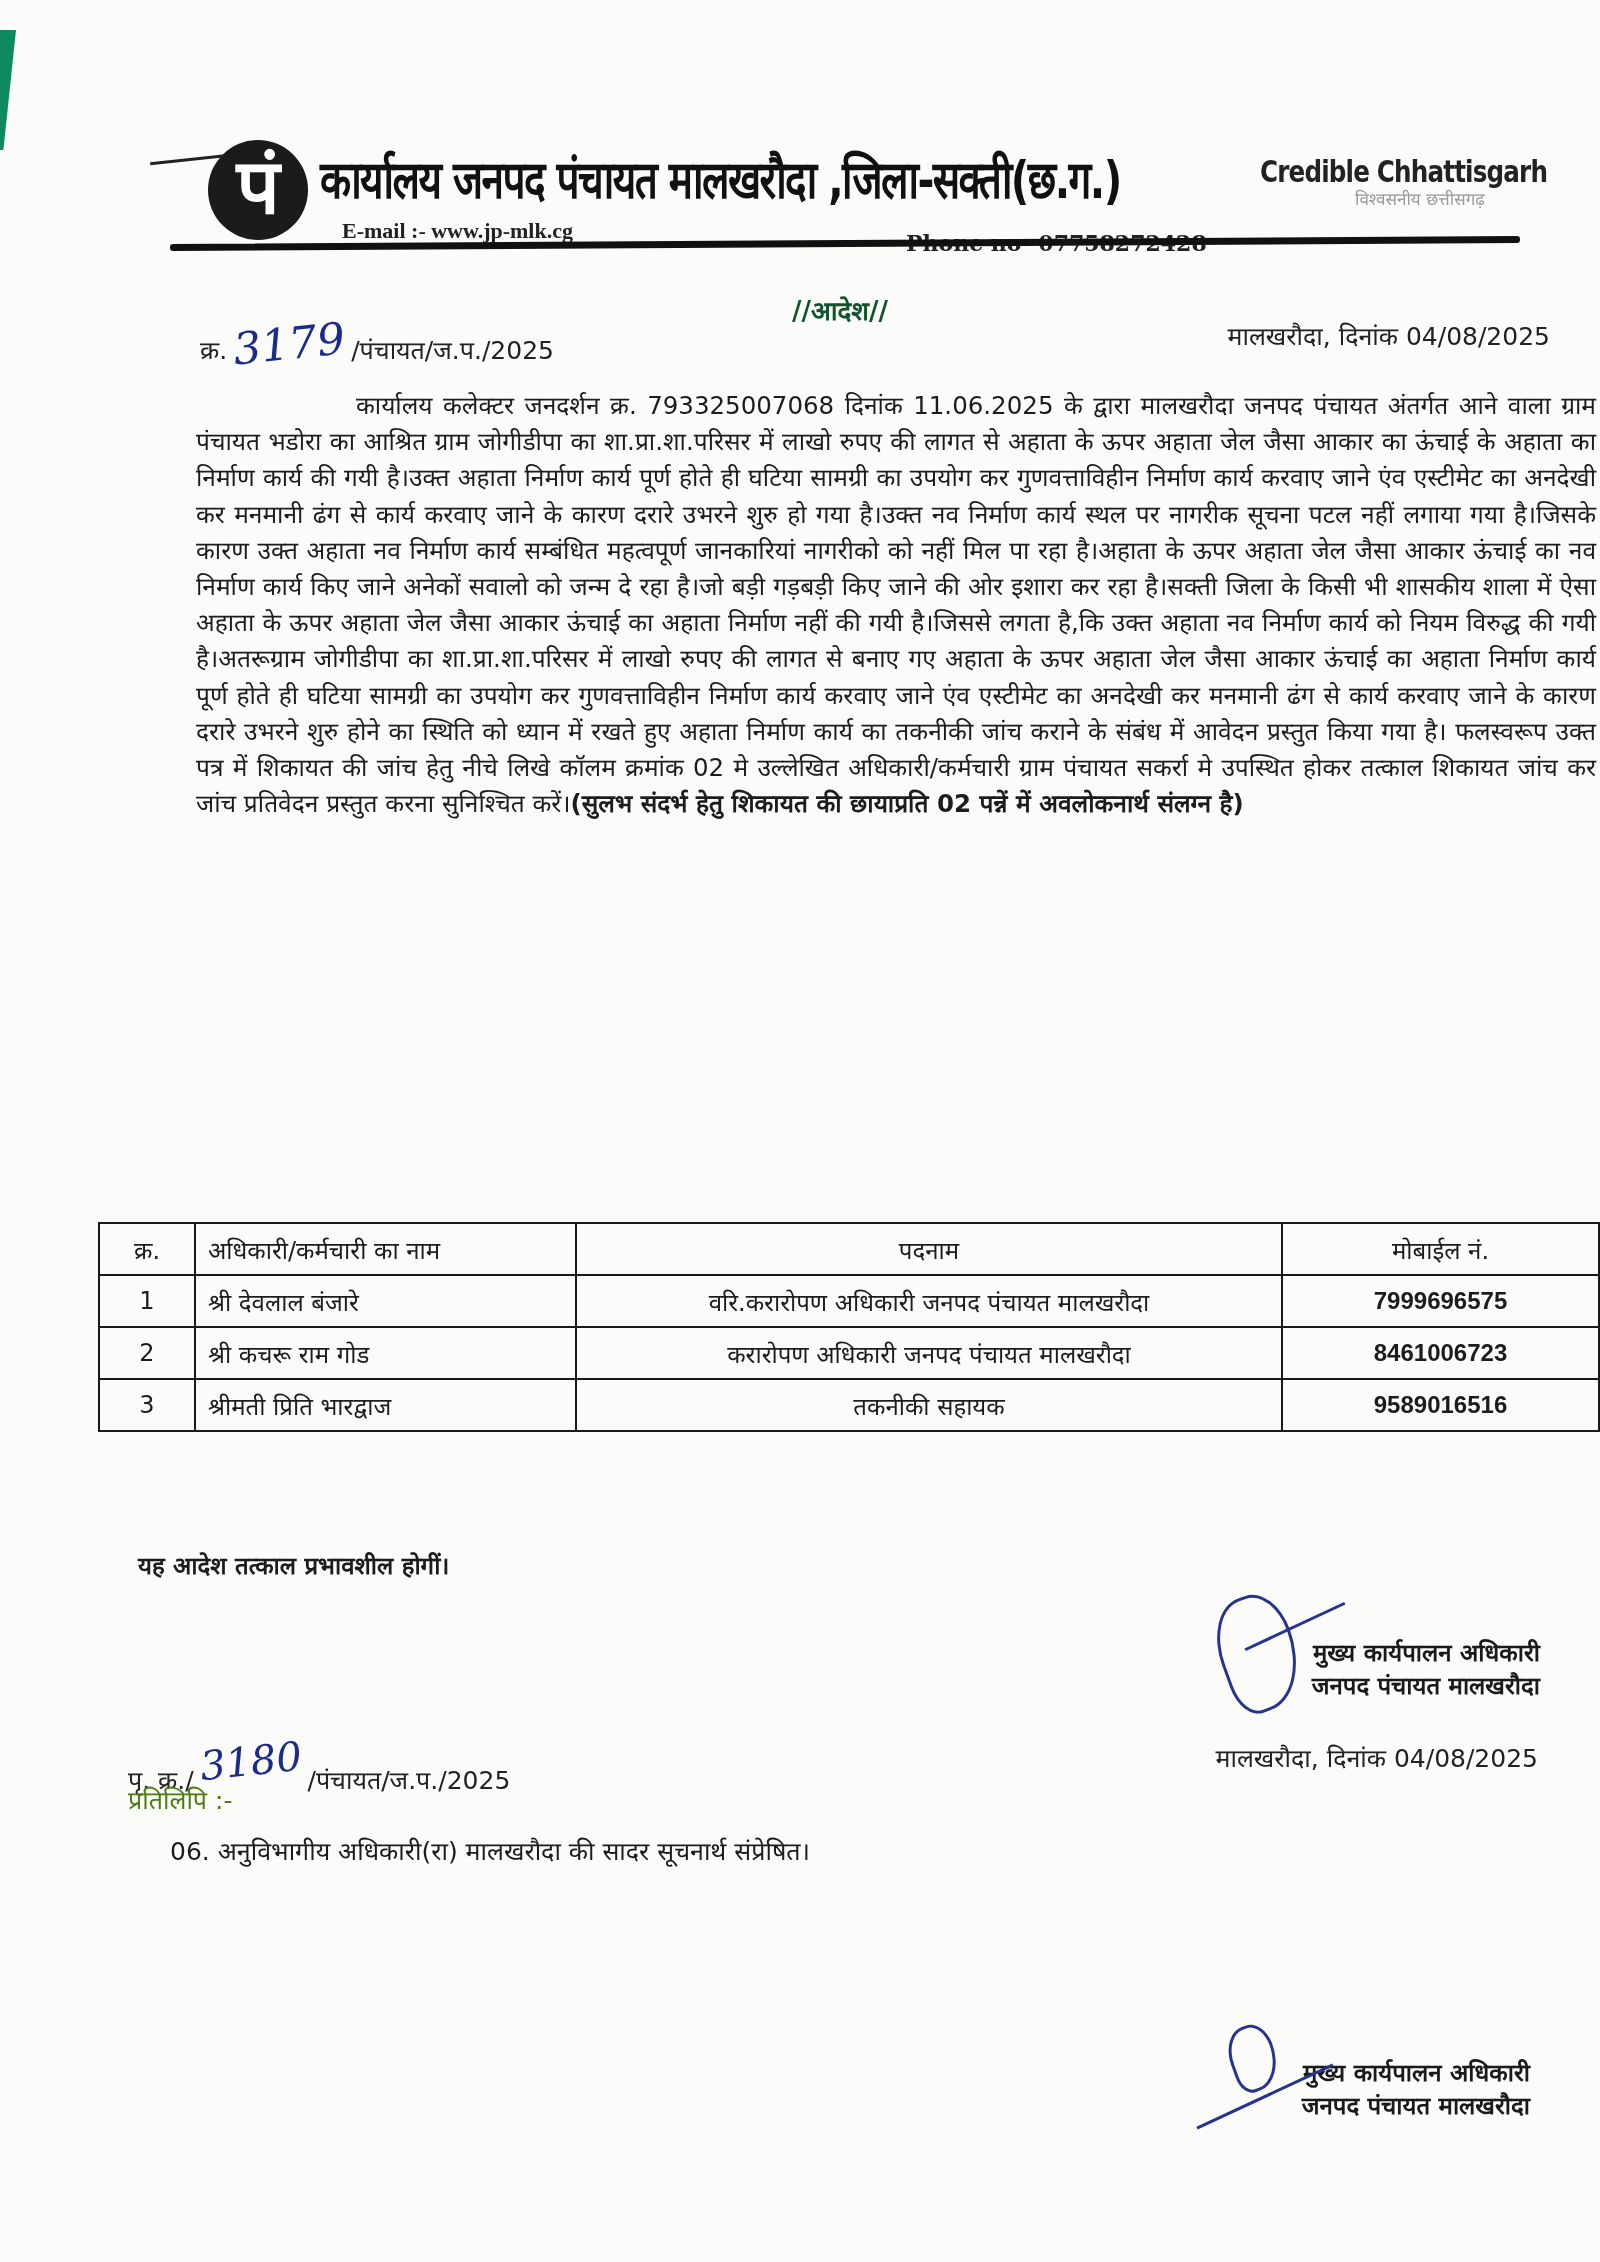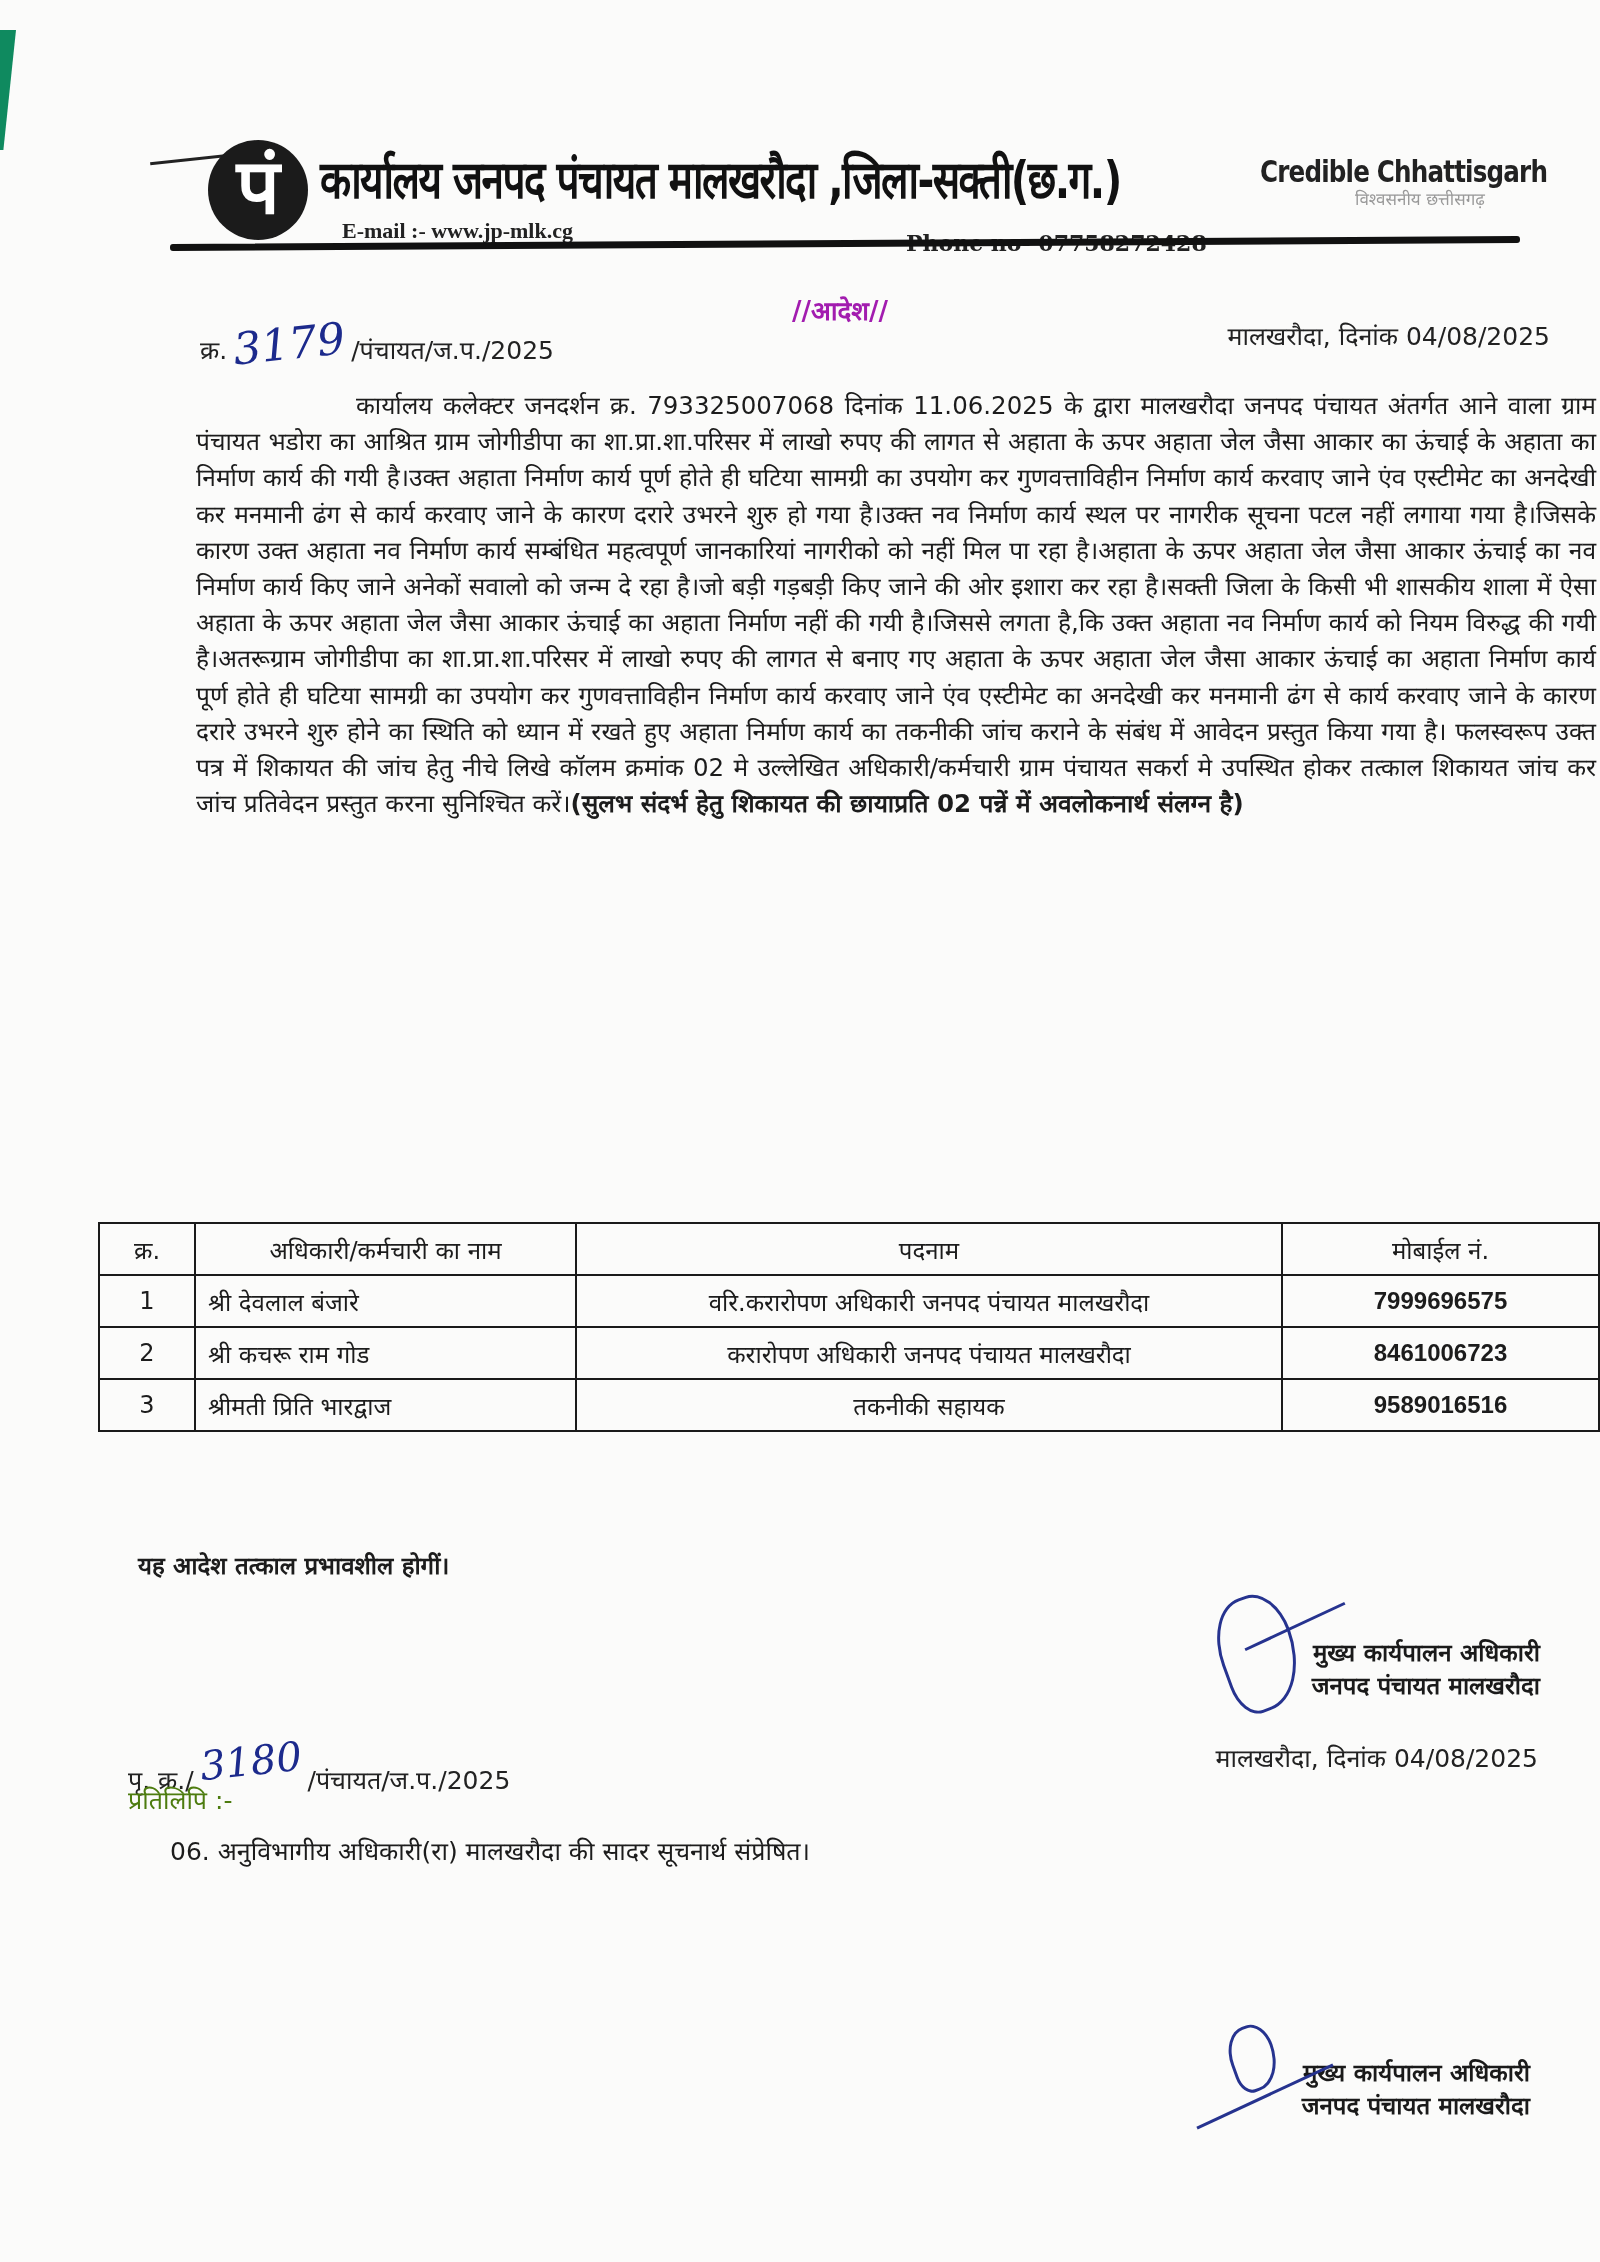--- a/index.html
+++ b/index.html
@@ -42,21 +42,21 @@
   .phone {
     position:absolute; left:756px; top:102px; font-family:"DejaVu Serif", serif;
     font-weight:bold; font-size:22px; color:#222;
   }
   .header-rule {
     position:absolute; left:20px; top:112px; width:1350px; height:7px; background:#111;
     transform:rotate(-0.35deg); border-radius:3px;
   }
   
   .order-head {
-    position:absolute; left:792px; top:292px; font-size:26px; font-weight:bold; color:#a21caf;
+    position:absolute; left:792px; top:292px; font-size:26px; font-weight:bold; color:#14532d;
   }
   .ref-left {
     position:absolute; left:200px; top:318px; font-size:25px; color:#222; white-space:nowrap;
   }
   .handwritten {
     font-family:"DejaVu Serif", serif; font-style:italic; font-size:44px; color:#1c2a8c;
     display:inline-block; transform:rotate(-6deg); margin:0 6px;
   }
   .ref-right {
     position:absolute; right:50px; top:318px; font-size:25px; color:#222; white-space:nowrap;
@@ -68,21 +68,21 @@
   }
   .para .indent { display:inline-block; width:160px; }
   .para b { font-weight:bold; }
   
   .table-wrap { position:absolute; left:98px; top:1222px; width:1502px; }
   table { border-collapse:collapse; width:100%; font-size:24px; color:#1c1c1c; }
   th, td { border:2.5px solid #1a1a1a; padding:0 12px; height:50px; font-weight:normal; }
   th { height:50px; }
   td.c0, th.c0 { width:70px; text-align:center; }
   td.c1, th.c1 { width:355px; text-align:left; }
-  th.c1 { text-align:center; }
+  th.c1 { }
   td.c2, th.c2 { width:680px; text-align:center; }
   td.c3, th.c3 { text-align:center; font-family:"Liberation Sans", sans-serif; font-weight:bold; }
   tr.numrow td { text-align:center; }
   
   .effect { position:absolute; left:138px; top:1548px; font-size:24px; font-weight:bold; color:#1c1c1c; }
   
   .sig { position:absolute; text-align:right; color:#1a1a1a; }
   .sig .line1 { font-size:24px; font-weight:bold; display:block; }
   .sig .line2 { font-size:24px; font-weight:bold; display:block; }
   .scribble {

